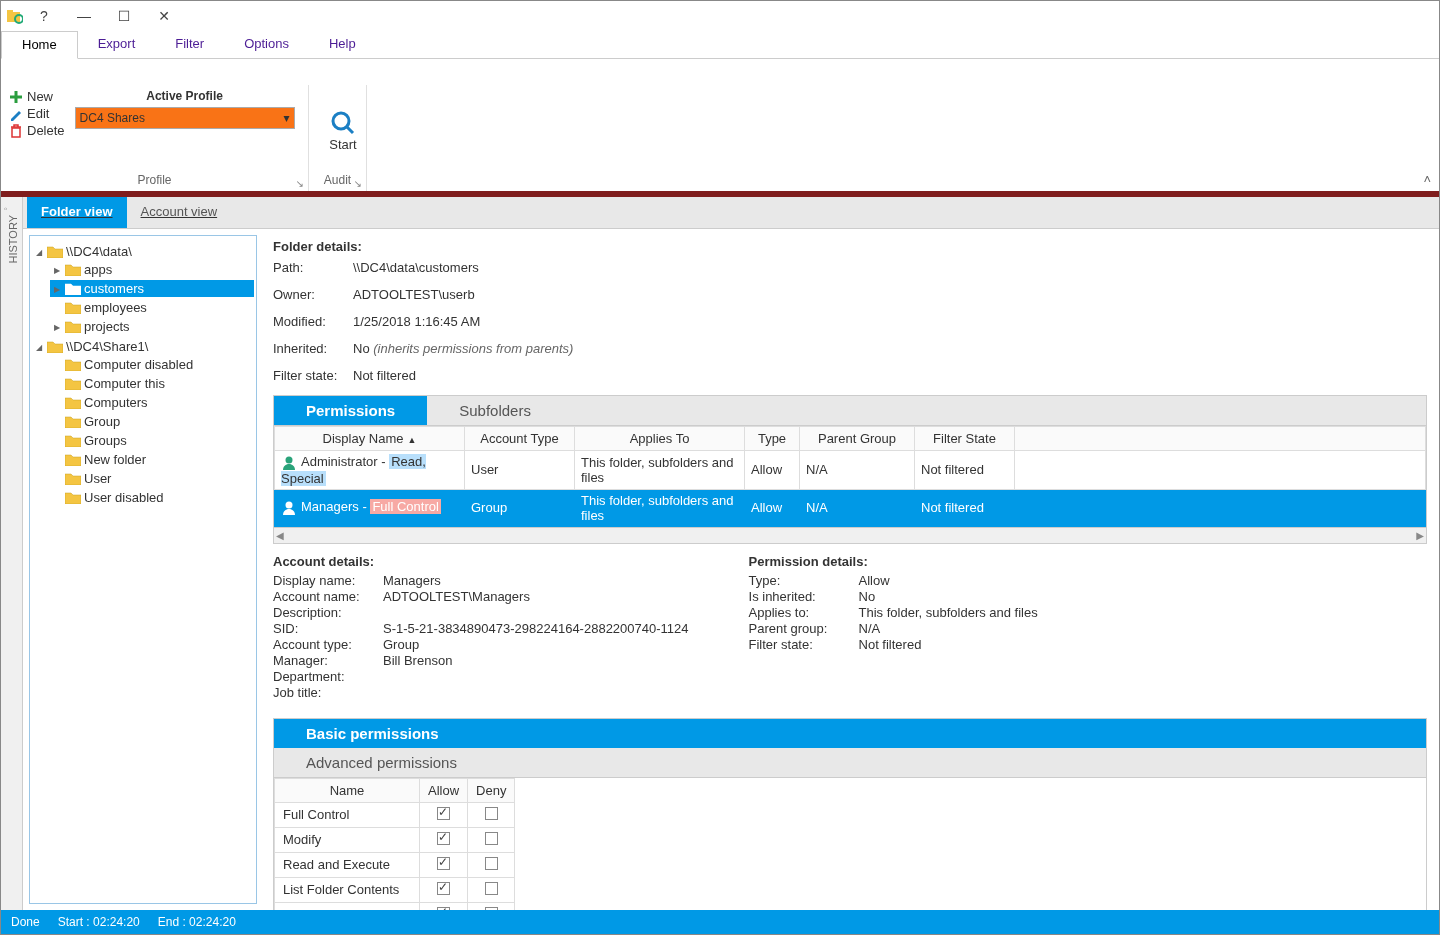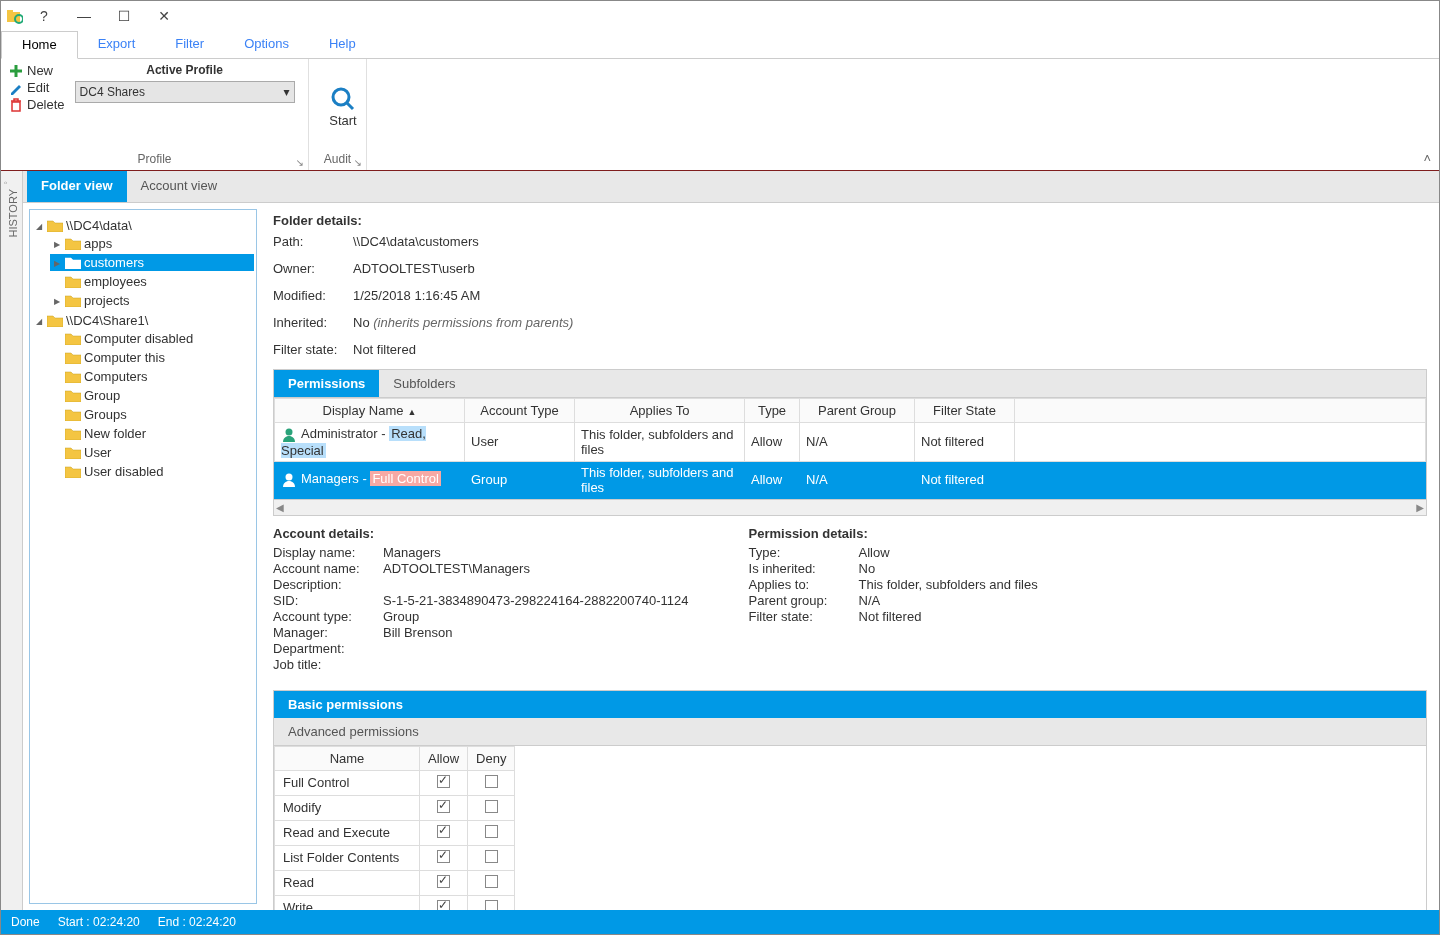--- a/index.html
+++ b/index.html
@@ -4,63 +4,63 @@
 <style>
 * { box-sizing: border-box; margin: 0; padding: 0; }
 body { font-family: "Segoe UI", Tahoma, sans-serif; font-size: 13px; color: #333; background: #fff; overflow: hidden; }
 .window { width: 1440px; height: 935px; display: flex; flex-direction: column; border: 1px solid #888; }
 .titlebar { height: 30px; display: flex; align-items: center; padding: 0 6px; background: #fff; }
 .titlebar .appicon { width: 16px; height: 16px; margin-right: 8px; }
 .titlebar .title { flex: 1; text-align: center; font-size: 12px; color: #555; }
 .titlebar .winbtns { display: flex; gap: 14px; font-family: sans-serif; }
 .titlebar .winbtn { width: 26px; text-align: center; color: #444; font-size: 14px; cursor: default; }
 .menubar { height: 28px; display: flex; border-bottom: 1px solid #ccc; background: #fff; }
-.menubar .mitem { padding: 5px 20px; color: #3b82f6; cursor: default; }
+.menubar .mitem { padding: 5px 20px; color: #4c1d95; cursor: default; }
 .menubar .mitem.active { background: #fff; border: 1px solid #ccc; border-bottom: 1px solid #fff; margin-bottom: -1px; color: #000; }
-.ribbon { display: flex; border-bottom: 1px solid #7f1d1d; height: 112px; background: #fff; position: relative; }
+.ribbon { display: flex; border-bottom: 6px solid #7f1d1d; height: 112px; background: #fff; position: relative; margin-top: 26px; }
 .ribbon-group { border-right: 1px solid #e0e0e0; padding: 4px 8px 2px 8px; display: flex; flex-direction: column; position: relative; }
 .ribbon-group .grp-body { flex:1; display:flex; }
 .ribbon-group .grp-label { font-size: 12px; color: #666; text-align: center; padding: 2px 0; }
 .profbtns { display: flex; flex-direction: column; gap: 2px; margin-right: 10px; }
 .profbtn { display: flex; align-items: center; gap: 4px; color: #333; cursor: default; }
 .profbtn svg { width:14px; height:14px; }
 .active-profile { display:flex; flex-direction:column; align-items:center; }
 .active-profile .lbl { font-weight:600; font-size:12px; margin-bottom:4px; }
-.dropdown { width: 220px; height: 22px; border:1px solid #aaa; display:flex; align-items:center; padding:0 4px; background:#e5e5e5; justify-content:space-between; font-size:12px; }
+.dropdown { width: 220px; height: 22px; border:1px solid #aaa; display:flex; align-items:center; padding:0 4px; background:#f97316; justify-content:space-between; font-size:12px; }
 .audit-btn { display:flex; flex-direction:column; align-items:center; justify-content:center; padding: 4px 12px; cursor:default; }
 .audit-btn svg { width:28px; height:28px; }
 .ribbon .popout { position:absolute; bottom:2px; right:4px; font-size:10px; color:#888; }
 .ribbon-collapse { position:absolute; right:8px; bottom:4px; color:#666; }
 .content { flex:1; display:flex; min-height:0; }
 .history-tab { width:22px; background:#f0f0f0; border-right:1px solid #ccc; display:flex; align-items:flex-start; justify-content:center; padding-top:6px; position:relative; }
 .history-tab .vtext { writing-mode: vertical-rl; transform: rotate(180deg); font-size:11px; color:#666; margin-top:12px; }
 .history-tab .pin { font-size:10px; color:#888; }
 .main { flex:1; display:flex; flex-direction:column; min-width:0; }
-.viewtabs { height:32px; background:#e8e8e8; display:flex; align-items:stretch; border-bottom:1px solid #ccc; padding-left:4px; }
+.viewtabs { height:32px; background:#e8e8e8; display:flex; align-items:stretch; border-bottom:1px solid #ccc; padding-left:4px;text-decoration:underline; }
 .viewtab { padding: 7px 14px; font-size:13px; color:#555; cursor:default; }
 .viewtab.active { background:#0099e6; color:#fff; font-weight:600; }
 .split { flex:1; display:flex; min-height:0; }
 .tree { width:228px; border:1px solid #9ac6e6; margin:6px 4px 6px 6px; padding:6px 2px; overflow:auto; background:#fff; }
 .tree ul { list-style:none; }
 .tree li { padding:1px 0; }
 .tree .node { display:flex; align-items:center; gap:3px; cursor:default; padding:1px 2px; white-space:nowrap; }
 .tree .node.selected { background:#0099e6; color:#fff; }
 .tree .caret { width:10px; font-size:10px; color:#666; display:inline-block; text-align:center; }
 .tree .caret.open::before{content:"◢";font-size:8px;}
 .tree .caret.closed::before{content:"▶";font-size:8px;}
 .tree .caret.none::before{content:" ";}
 .foldericon { width:16px; height:13px; display:inline-block; }
 .details { flex:1; padding:10px 12px 6px 12px; overflow:auto; }
 .section-title { font-weight:700; margin-bottom:6px; font-size:13px; }
 .kv { display:grid; grid-template-columns: 80px 1fr; row-gap:12px; font-size:13px; margin-bottom:12px; }
 .kv .k { color:#333; }
 .kv .v { color:#333; }
 .kv .v em { font-style:italic; color:#666; }
 .subtabs { display:flex; background:#e8e8e8; border:1px solid #ccc; border-bottom:none; }
-.subtab { padding:6px 14px; font-size:13px; color:#555; cursor:default; }
+.subtab { padding:6px 32px; font-size:15px; color:#555; cursor:default; }
 .subtab.active { background:#0099e6; color:#fff; font-weight:600; }
 .permgrid { border:1px solid #ccc; }
 .permgrid table { width:100%; border-collapse:collapse; font-size:13px; }
 .permgrid th { background:#fafafa; border:1px solid #ddd; padding:4px 8px; font-weight:400; text-align:center; position:relative; }
 .permgrid th .sort { font-size:9px; margin-left:4px; }
 .permgrid td { border:1px solid #ddd; padding:3px 6px; }
 .permgrid tr.selrow td { background:#0099e6; color:#fff; border-color:#0099e6; }
 .hscroll { height:16px; background:#f0f0f0; border:1px solid #ccc; border-top:none; display:flex; justify-content:space-between; align-items:center; padding:0 2px; font-size:10px; color:#888; }
 .twocol { display:flex; gap:60px; margin-top:10px; }
 .twocol .colblock { }

